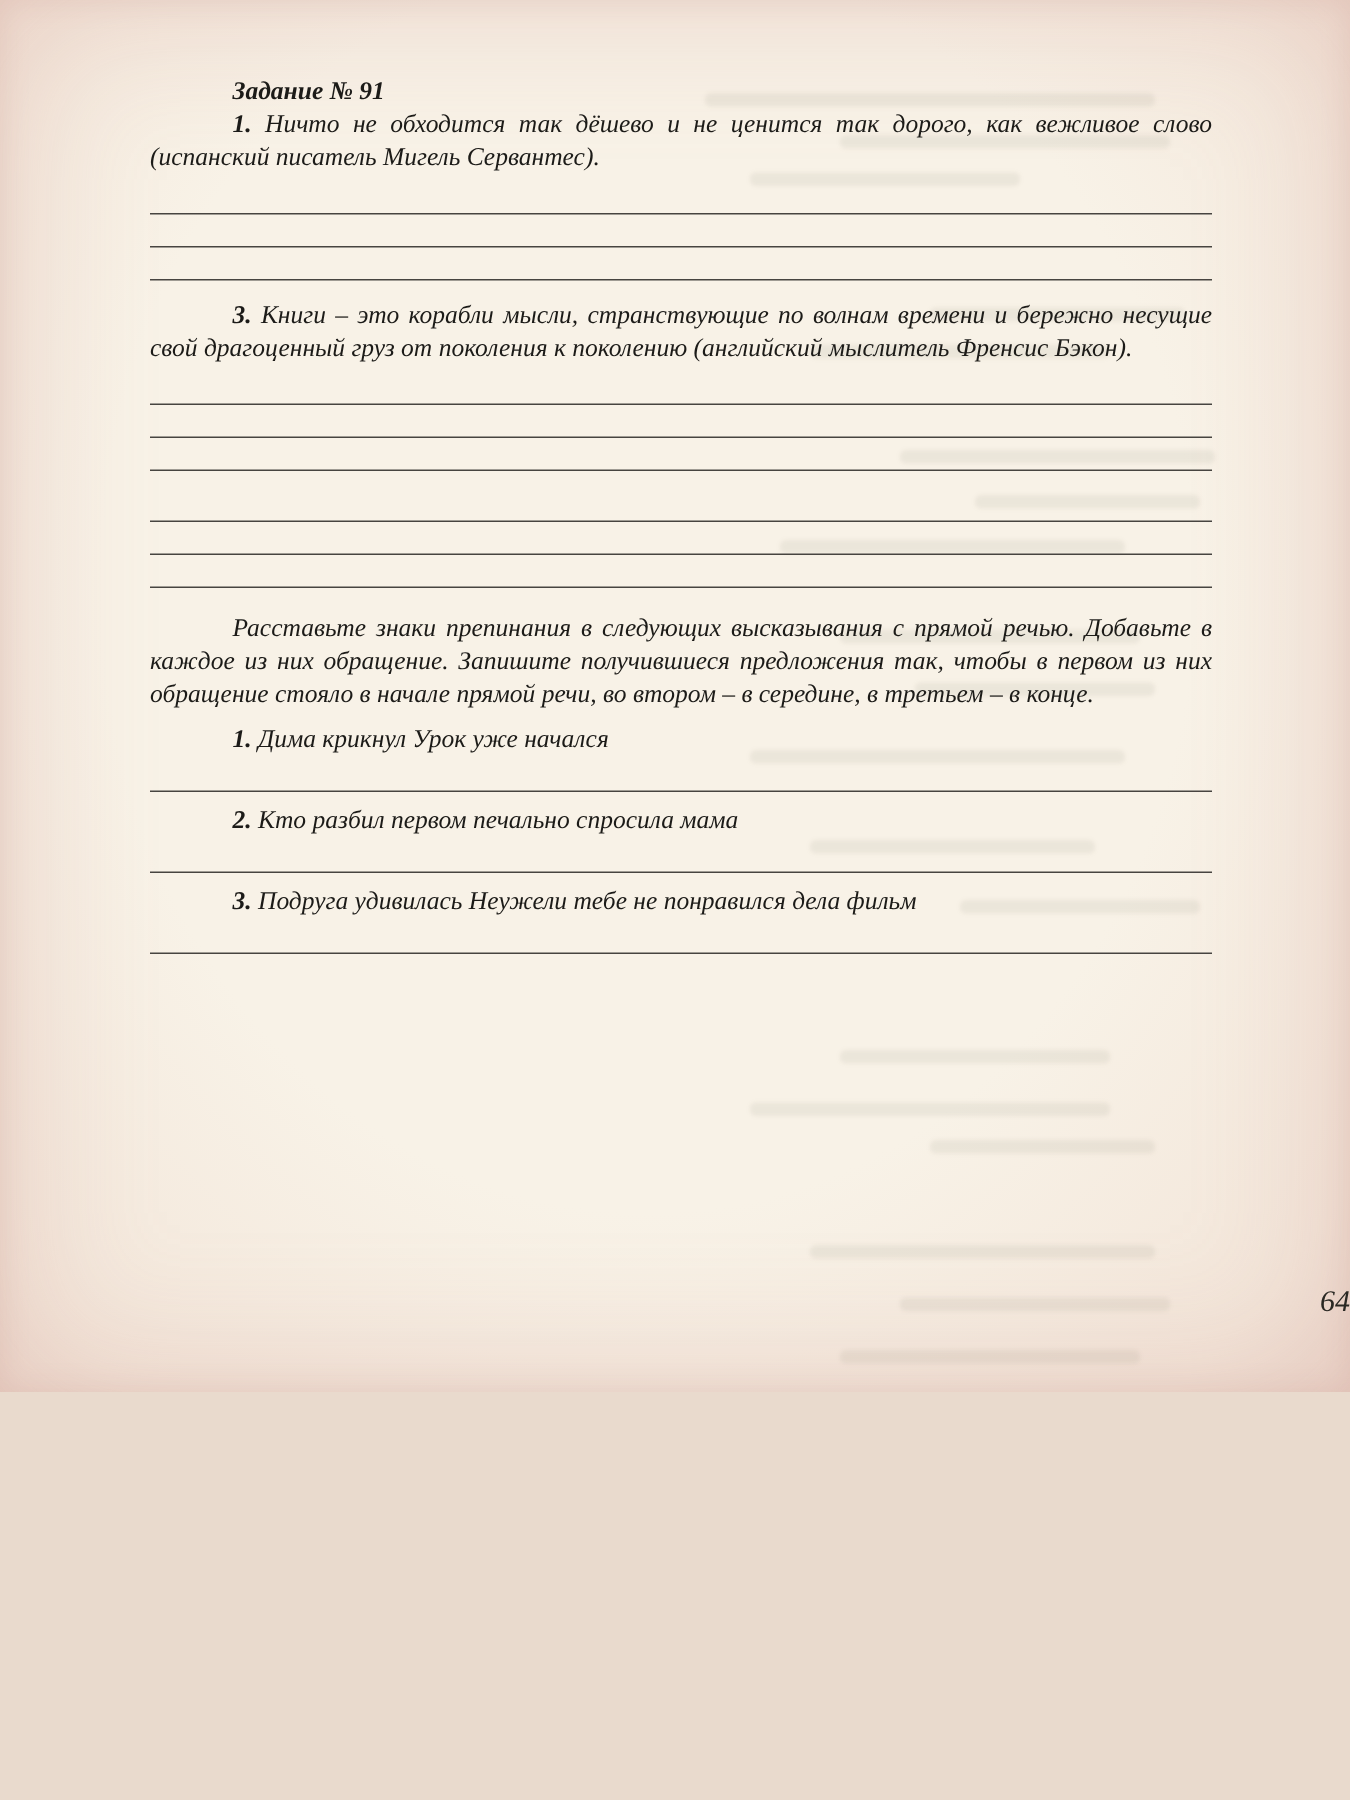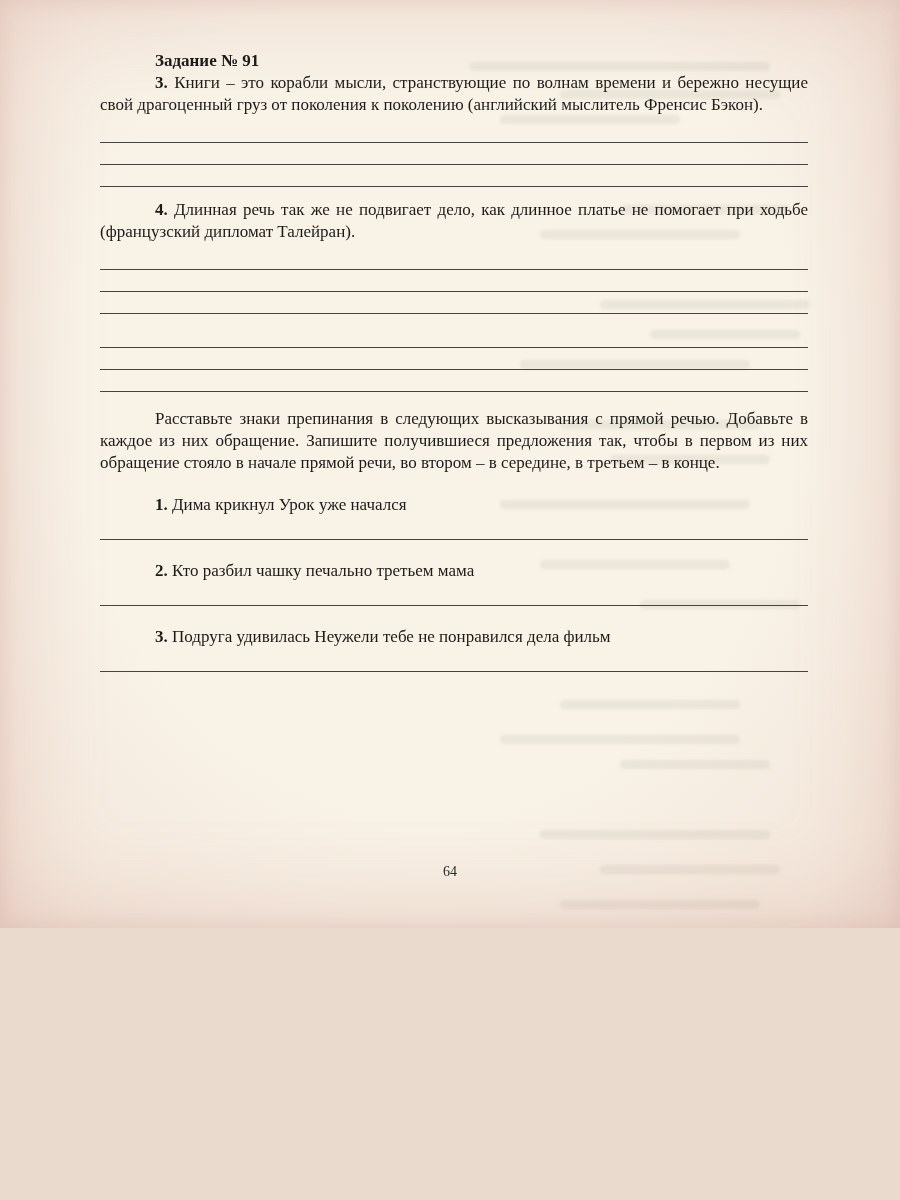--- a/index.html
+++ b/index.html
@@ -6,39 +6,40 @@
   body{
     width:900px;height:1200px;overflow:hidden;
     font-family:"Liberation Serif","DejaVu Serif",serif;
     background:#e9dacd;
   }
   .sheet{
     position:relative;width:900px;height:928px;overflow:hidden;
     background:radial-gradient(ellipse at 48% 42%, #f8f2e7 55%, #f3e6da 88%, #eeddd2 100%);
     box-shadow:inset 0 0 90px 12px rgba(208,156,146,0.30), inset 0 0 18px 2px rgba(195,140,130,0.18);
     color:#1c1b18;
+    font-style:italic;
   }
   .content{
     position:absolute;left:100px;top:50px;width:708px;
     font-size:17px;line-height:22px;text-align:justify;
   }
   h2{
     font-size:17px;line-height:22px;margin:0;padding:0;
     text-indent:55px;font-weight:bold;text-align:left;
   }
   p{margin:0;padding:0;text-indent:55px;}
   p b{font-weight:bold;}
   .lines{margin-top:5px;margin-bottom:12px;}
   .line{height:21px;border-bottom:1px solid #474440;}
   .task92{margin-top:16px;}
-  .item92{margin-top:20px;}
+  .item92{margin-top:8px;}
   .item92 .lines{margin-top:2px;margin-bottom:0;}
   .pagenum{
     position:absolute;left:0;right:0;bottom:48px;
-    text-align:center;font-size:14px;color:#2a2823;
+    text-align:right;font-size:20px;color:#2a2823;
   }
   
   .bleed{position:absolute;inset:0;pointer-events:none;}
   .g{
     position:absolute;height:9px;border-radius:4px;
     background:rgba(108,114,92,0.09);filter:blur(1.5px);
   }
 </style>
 </head>
 <body>
@@ -69,39 +70,39 @@
     <div class="g" style="left:560px;top:1000px;width:220px"></div>
     <div class="g" style="left:520px;top:1060px;width:180px"></div>
     <div class="g" style="left:560px;top:1090px;width:150px"></div>
   </div>
 
   <div class="content">
 
     <section class="task91">
       <h2>Задание № 91</h2>
 
+      <div class="item">
+        <p><b>1.</b> <span>Ничто не обходится так дёшево и не ценится так дорого, как вежливое слово (испанский писатель Мигель Сервантес).</span></p>
+        <div class="lines">
+          <div class="line"></div>
+          <div class="line"></div>
+          <div class="line"></div>
+        </div>
+      </div>
 
 
       <div class="item">
         <p><b>3.</b> <span>Книги – это корабли мысли, странствующие по волнам времени и бережно несущие свой драгоценный груз от поколения к поколению (английский мыслитель Френсис Бэкон).</span></p>
         <div class="lines">
           <div class="line"></div>
           <div class="line"></div>
           <div class="line"></div>
         </div>
       </div>
 
-      <div class="item">
-        <p><b>4.</b> <span>Длинная речь так же не подвигает дело, как длинное платье не помогает при ходьбе (французский дипломат Талейран).</span></p>
-        <div class="lines">
-          <div class="line"></div>
-          <div class="line"></div>
-          <div class="line"></div>
-        </div>
-      </div>
 
       <div class="item">
         <div class="lines">
           <div class="line"></div>
           <div class="line"></div>
           <div class="line"></div>
         </div>
       </div>
     </section>
 
@@ -109,21 +110,21 @@
       <p>Расставьте знаки препинания в следующих высказывания с прямой речью. Добавьте в каждое из них обращение. Запишите получившиеся предложения так, чтобы в первом из них обращение стояло в начале прямой речи, во втором – в середине, в третьем – в конце.</p>
 
       <div class="item92">
         <p><b>1.</b> <span>Дима крикнул Урок уже начался</span></p>
         <div class="lines">
           <div class="line"></div>
         </div>
       </div>
 
       <div class="item92">
-        <p><b>2.</b> <span>Кто разбил чашку печально третьем мама</span></p>
+        <p><b>2.</b> <span>Кто разбил первом печально спросила мама</span></p>
         <div class="lines">
           <div class="line"></div>
         </div>
       </div>
 
       <div class="item92">
         <p><b>3.</b> <span>Подруга удивилась Неужели тебе не понравился дела фильм</span></p>
         <div class="lines">
           <div class="line"></div>
         </div>

